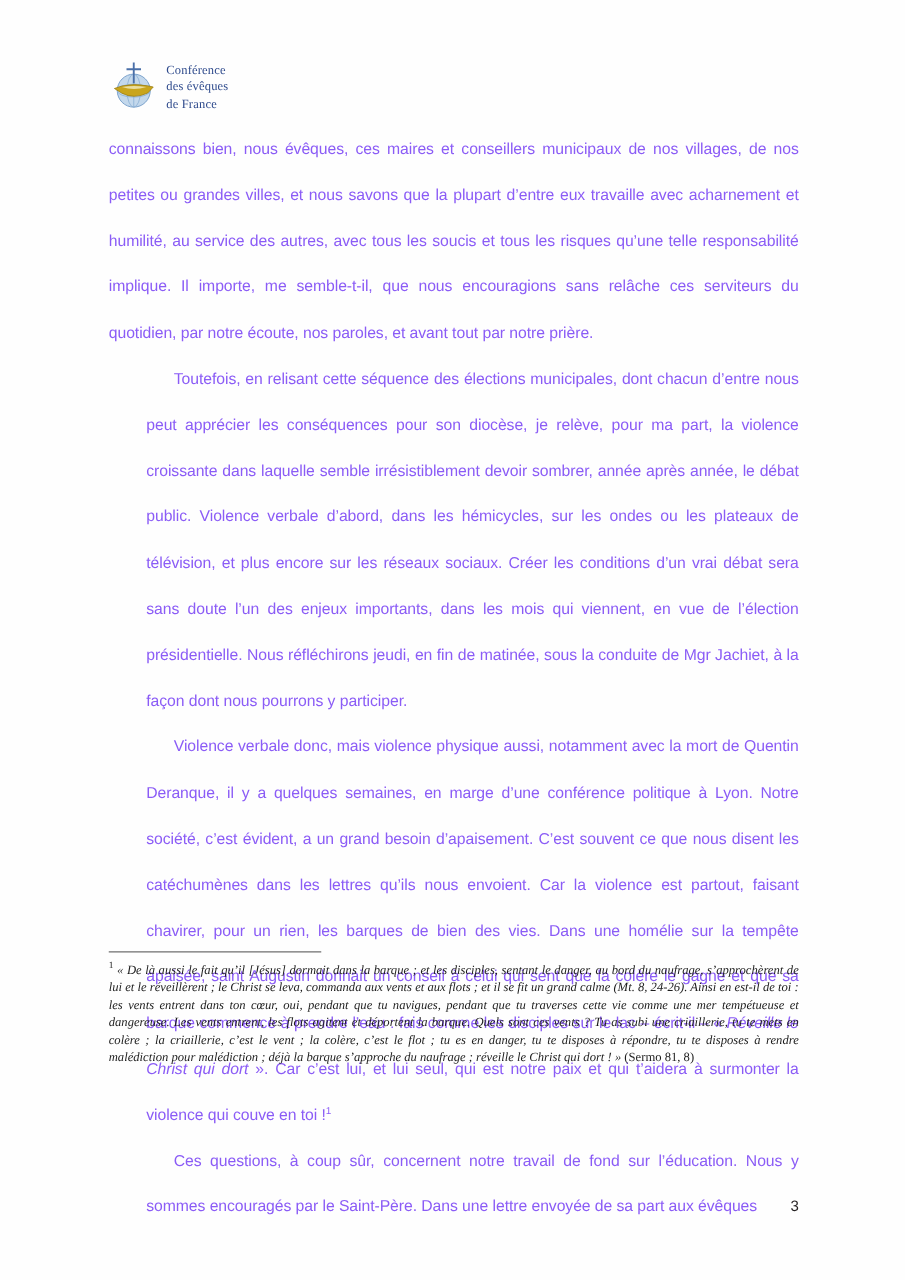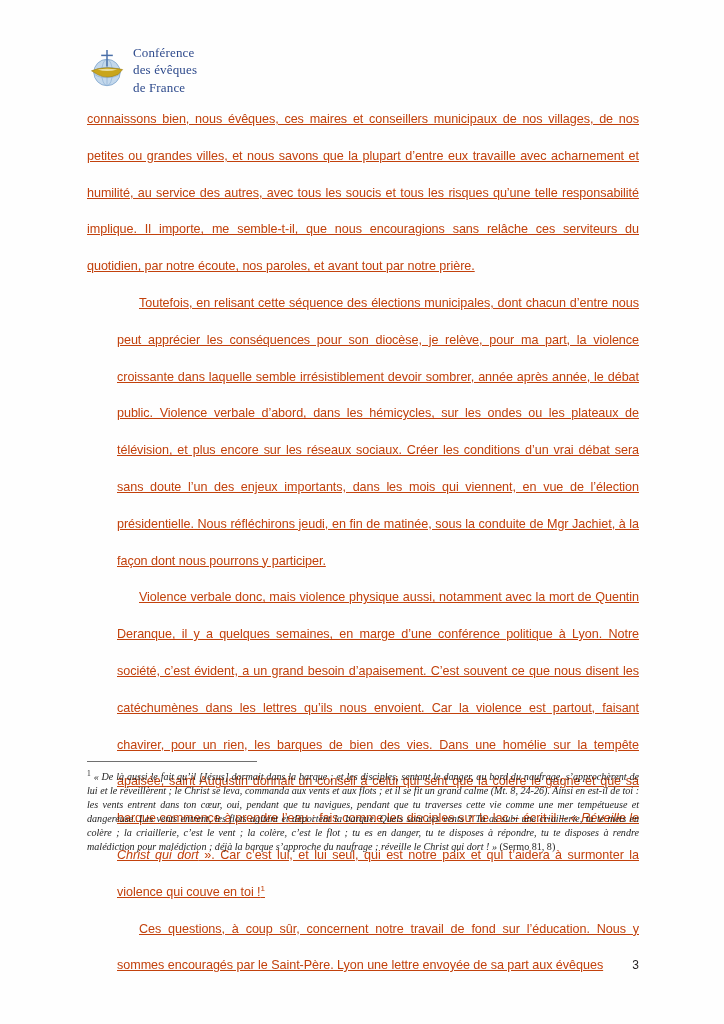--- a/index.html
+++ b/index.html
@@ -35,43 +35,42 @@
   }
   .logo-mark {
     width: 40px;
     height: 42px;
     flex: 0 0 auto;
     display: block;
   }
   .logo-text {
     font-family: "Liberation Serif", serif;
     color: #2e4a8c;
-    font-size: 13px;
+    font-size: 10px;
     line-height: 1.32;
     letter-spacing: 0.15px;
     white-space: pre-line;
     padding-top: 4px;
   }
 
   
   .content {
     position: absolute;
     left: 87px;
     top: 101px;
     width: 552px;
   }
   p.body-par {
     margin: 0;
     font-size: 12.6px;
     line-height: 36.8px;
     text-align: justify;
     text-justify: inter-word;
-    color: #c2410c;
+    color: #8b5cf6;
     letter-spacing: -0.05px;
-    text-decoration: underline;
     -webkit-font-smoothing: antialiased;
   }
   p.body-par.indent {
     text-indent: 22px;
     margin-left: 30px;
   }
   p.body-par .ital {
     font-style: italic;
   }
   p.body-par sup {
@@ -152,21 +151,21 @@
   </div>
 
   <div class="content">
 
     <p class="body-par">connaissons bien, nous évêques, ces maires et conseillers municipaux de nos villages, de nos petites ou grandes villes, et nous savons que la plupart d’entre eux travaille avec acharnement et humilité, au service des autres, avec tous les soucis et tous les risques qu’une telle responsabilité implique. Il importe, me semble-t-il, que nous encouragions sans relâche ces serviteurs du quotidien, par notre écoute, nos paroles, et avant tout par notre prière.</p>
 
     <p class="body-par indent">Toutefois, en relisant cette séquence des élections municipales, dont chacun d’entre nous peut apprécier les conséquences pour son diocèse, je relève, pour ma part, la violence croissante dans laquelle semble irrésistiblement devoir sombrer, année après année, le débat public. Violence verbale d’abord, dans les hémicycles, sur les ondes ou les plateaux de télévision, et plus encore sur les réseaux sociaux. Créer les conditions d’un vrai débat sera sans doute l’un des enjeux importants, dans les mois qui viennent, en vue de l’élection présidentielle. Nous réfléchirons jeudi, en fin de matinée, sous la conduite de Mgr Jachiet, à la façon dont nous pourrons y participer.</p>
 
     <p class="body-par indent"><span>Violence verbale donc, mais violence physique aussi, notamment avec la mort de Quentin Deranque, il y a quelques semaines, en marge d’une conférence politique à Lyon. Notre société, c’est évident, a un grand besoin d’apaisement. C’est souvent ce que nous disent les catéchumènes dans les lettres qu’ils nous envoient. Car la violence est partout, faisant chavirer, pour un rien, les barques de bien des vies. Dans une homélie sur la tempête apaisée, saint Augustin donnait un conseil à celui qui sent que la colère le gagne et que sa barque commence à prendre l’eau : fais comme les disciples sur le lac – écrit-il – « </span><span class="ital">Réveille le Christ qui dort</span><span> ». Car c’est lui, et lui seul, qui est notre paix et qui t’aidera à surmonter la violence qui couve en toi !</span><sup>1</sup></p>
 
-    <p class="body-par indent">Ces questions, à coup sûr, concernent notre travail de fond sur l’éducation. Nous y sommes encouragés par le Saint-Père. Lyon une lettre envoyée de sa part aux évêques</p>
+    <p class="body-par indent">Ces questions, à coup sûr, concernent notre travail de fond sur l’éducation. Nous y sommes encouragés par le Saint-Père. Dans une lettre envoyée de sa part aux évêques</p>
   </div>
 
   <div class="footnote">
     <div class="footnote-rule"></div>
     <p class="footnote-text"><sup>1</sup> <span>« De là aussi le fait qu’il [Jésus] dormait dans la barque ; et les disciples, sentant le danger, au bord du naufrage, s’approchèrent de lui et le réveillèrent ; le Christ se leva, commanda aux vents et aux flots ; et il se fit un grand calme (Mt. 8, 24-26). Ainsi en est-il de toi : les vents entrent dans ton cœur, oui, pendant que tu navigues, pendant que tu traverses cette vie comme une mer tempétueuse et dangereuse. Les vents entrent, les flots agitent et déportent la barque. Quels sont ces vents ? Tu as subi une criaillerie, tu te mets en colère ; la criaillerie, c’est le vent ; la colère, c’est le flot ; tu es en danger, tu te disposes à répondre, tu te disposes à rendre malédiction pour malédiction ; déjà la barque s’approche du naufrage ; réveille le Christ qui dort ! » </span><span class="roman">(Sermo 81, 8)</span></p>
   </div>
 
   <div class="page-number">3</div>
 
 </div>

